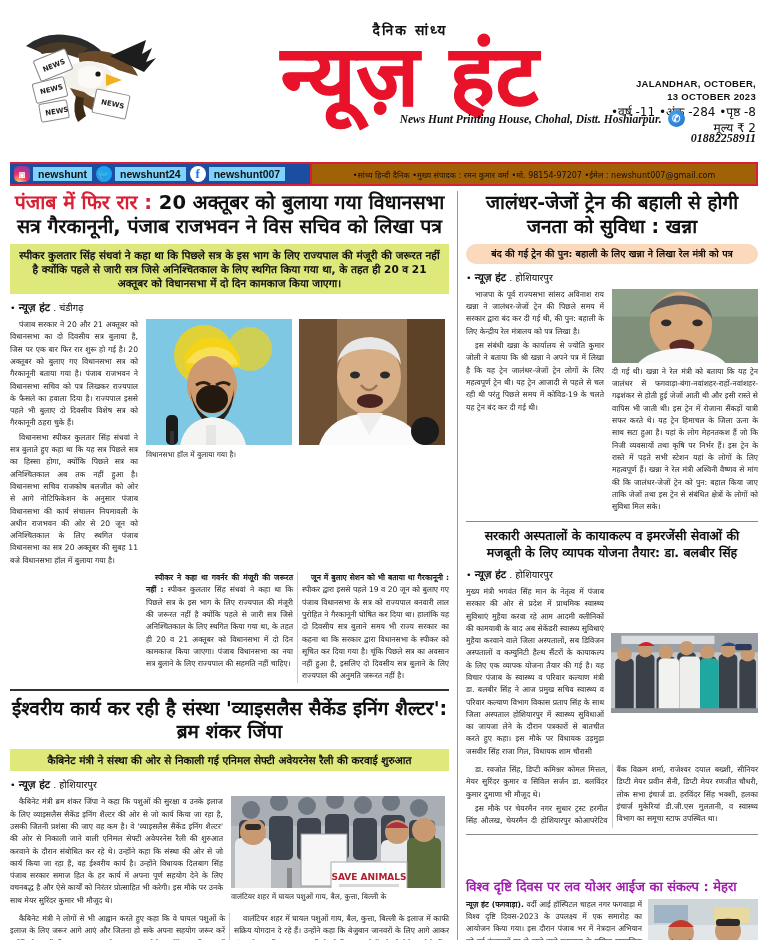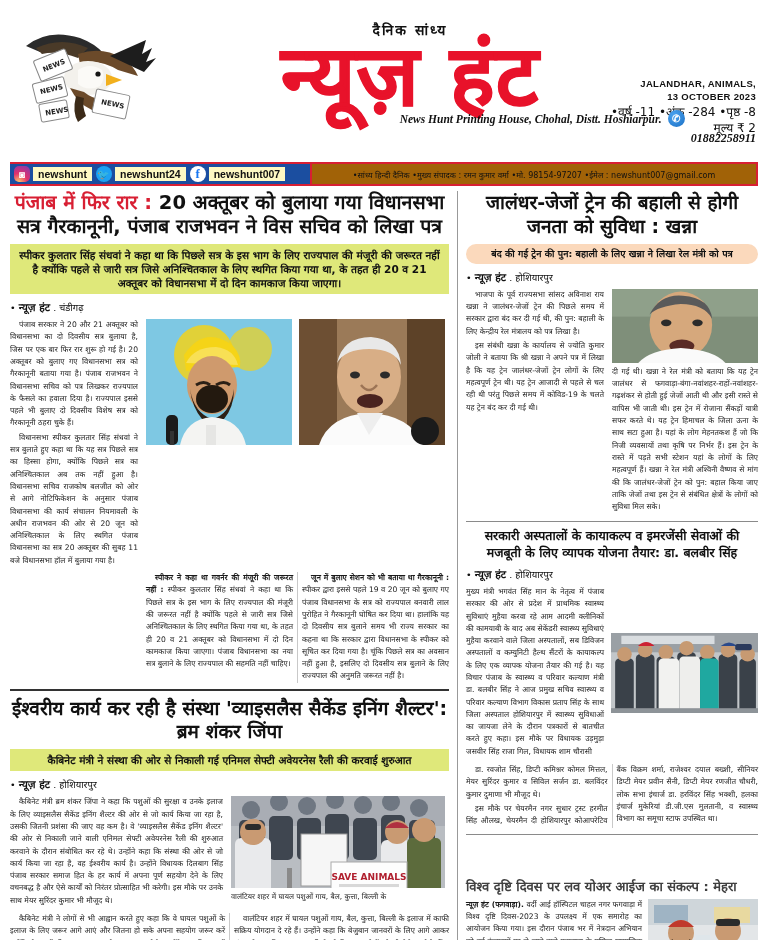--- a/index.html
+++ b/index.html
@@ -61,21 +61,21 @@
   .social-left {
     background: #1b4ea0; flex: 0 0 300px; display: flex; align-items: center;
     gap: 4px; padding: 0 4px; border-top: 2px solid #d81f33; border-bottom: 2px solid #d81f33;
   }
   .sm { display: flex; align-items: center; gap: 3px; }
   .sm-ico { width: 16px; height: 16px; border-radius: 4px; display:inline-flex; align-items:center; justify-content:center; color:#fff; font-size: 10px; font-weight: bold; }
   .ico-ig { background: radial-gradient(circle at 30% 100%, #fdc468, #e1306c 45%, #7a3ab5); border-radius: 5px; }
   .ico-tw { background: #1da1f2; border-radius: 50%; }
   .ico-fb { background: #ffffff; color: #1877f2; border-radius: 50%; font-family: "Liberation Serif", serif; font-size: 13px; }
   .sm-name {
-    background: #fef9c3; color: #111; font-size: 10.5px; font-weight: bold;
+    background: #7dd3fc; color: #111; font-size: 10.5px; font-weight: bold;
     padding: 1px 5px; font-family: "Liberation Sans", sans-serif;
   }
   .social-right {
     flex: 1; background: #a16207; border: 2px solid #d81f33;
     display: flex; align-items: center; justify-content: center;
     font-family: "DejaVu Sans", sans-serif; font-size: 8px; color: #111;
     padding: 0 4px; white-space: nowrap; overflow: hidden;
   }
 
   
@@ -102,21 +102,21 @@
     background: #fbd9bc; color: #111; font-family: "DejaVu Sans", sans-serif;
     font-size: 9.5px; font-weight: bold; text-align: center;
     padding: 4px 5px; margin-top: 5px; line-height: 1.3; border-radius: 10px;
   }
   .hl-3 {
     font-family: "DejaVu Sans", sans-serif; font-weight: bold;
     font-size: 12.5px; line-height: 1.3; color: #111; text-align: center;
   }
   .hl-4 {
     font-family: "DejaVu Sans", sans-serif; font-weight: bold;
-    font-size: 13px; line-height: 1.25; color: #404040; text-align: left; margin-top: 44px;
+    font-size: 13px; line-height: 1.25; color: #a21caf; text-align: left; margin-top: 44px;
   }
 
   .byline {
     font-family: "DejaVu Sans", sans-serif; font-size: 9.5px; color: #111;
     margin: 6px 0 5px 0;
   }
   .byline b { font-size: 10.5px; }
 
   .body-text {
     font-family: "DejaVu Sans", sans-serif; font-size: 7.6px;
@@ -176,21 +176,21 @@
         </g>
       </svg>
     </div>
 
     <div class="title-block">
       <div class="kicker">दैनिक सांध्य</div>
       <div class="paper-name">न्यूज़ हंट</div>
     </div>
 
     <div class="dateblock">
-      <div class="dline">JALANDHAR, ANIMALS,</div>
+      <div class="dline">JALANDHAR, OCTOBER,</div>
       <div class="dline">13 OCTOBER 2023</div>
       <div class="dmeta">•वर्ष -11  •अंक -284  •पृष्ठ -8</div>
       <div class="dmeta">मूल्य ₹ 2</div>
     </div>
 
     <div class="printline">
       <span>News Hunt Printing House, Chohal, Distt. Hoshiarpur.</span>
       <span class="phone-ico">✆</span>
       <span class="phone-num">01882258911</span>
     </div>
@@ -264,20 +264,21 @@
                   <ellipse cx="56" cy="56" rx="5" ry="3.4" fill="#2b2b2b"></ellipse>
                   <ellipse cx="86" cy="56" rx="5" ry="3.4" fill="#2b2b2b"></ellipse>
                   <path d="M62 66 q8 10 16 0" stroke="#9c7455" stroke-width="2.5" fill="none"></path>
                   <ellipse cx="71" cy="82" rx="13" ry="7" fill="#4a2420"></ellipse>
                   <path d="M20 126 Q30 96 70 94 Q112 96 124 126 Z" fill="#fbfbfb"></path>
                   <path d="M58 94 L70 116 L84 94 Z" fill="#eeeeee"></path>
                   <circle cx="126" cy="112" r="14" fill="#1b1b1b"></circle>
                 </svg>
               </div>
             </div>
+            <div class="caption">विधानसभा हॉल में बुलाया गया है।</div>
           </div>
         </div>
 
         <div style="display:flex; gap:8px; margin-top:3px;">
           <div style="width:128px;"></div>
           <div class="body-text" style="flex:1; column-count:2; column-gap:9px; column-rule:1px solid #c9c9c9;">
             <p><b>स्पीकर ने कहा था गवर्नर की मंजूरी की जरूरत नहीं :</b><span> स्पीकर कुलतार सिंह संधवां ने कहा था कि पिछले सत्र के इस भाग के लिए राज्यपाल की मंजूरी की जरूरत नहीं है क्योंकि पहले से जारी सत्र जिसे अनिश्चितकाल के लिए स्थगित किया गया था, के तहत ही 20 व 21 अक्तूबर को विधानसभा में दो दिन कामकाज किया जाएगा। पंजाब विधानसभा का नया सत्र बुलाने के लिए राज्यपाल की सहमति नहीं चाहिए।</span></p>
             <p><b>जून में बुलाए सेशन को भी बताया था गैरकानूनी :</b><span> स्पीकर द्वारा इससे पहले 19 व 20 जून को बुलाए गए पंजाब विधानसभा के सत्र को राज्यपाल बनवारी लाल पुरोहित ने गैरकानूनी घोषित कर दिया था। हालांकि यह दो दिवसीय सत्र बुलाने समय भी राज्य सरकार का कहना था कि सरकार द्वारा विधानसभा के स्पीकर को सूचित कर दिया गया है। चूंकि पिछले सत्र का अवसान नहीं हुआ है, इसलिए दो दिवसीय सत्र बुलाने के लिए राज्यपाल की अनुमति जरूरत नहीं है।</span></p>
           </div>
         </div>

